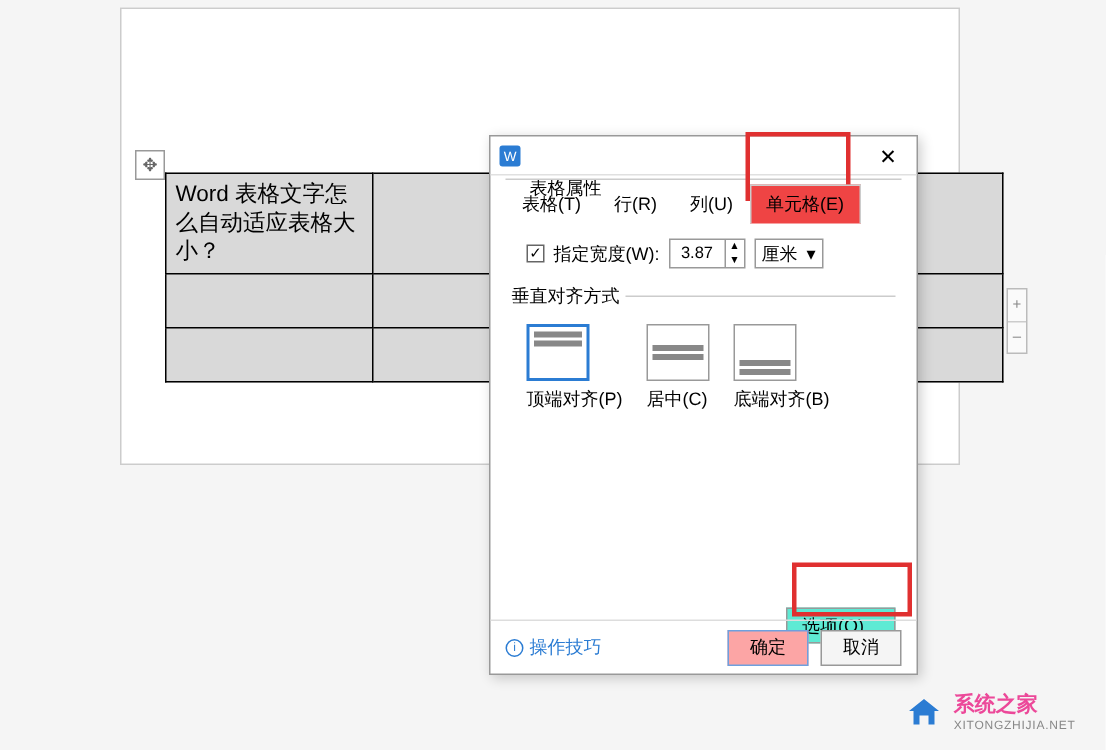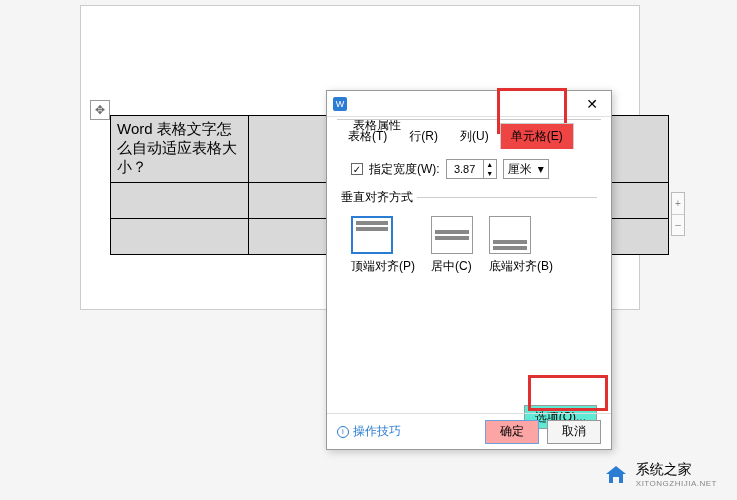--- a/index.html
+++ b/index.html
@@ -304,21 +304,21 @@
       right: 20px;
       display: flex;
       align-items: center;
       gap: 6px;
     }
     .wm-icon {
       width: 28px; height: 24px;
       color: #2b7cd3;
     }
     .wm-text { display: flex; flex-direction: column; }
-    .wm-cn { font-size: 14px; font-weight: normal; color: #000000; }
+    .wm-cn { font-size: 14px; font-weight: bold; color: #ec4899; }
     .wm-en { font-size: 8px; color: #888; letter-spacing: 0.5px; }
   </style>
 </head>
 <body>
 
 <div class="document-bg"></div>
 <div class="page"></div>
 
 <div class="move-handle">✥</div>
 

